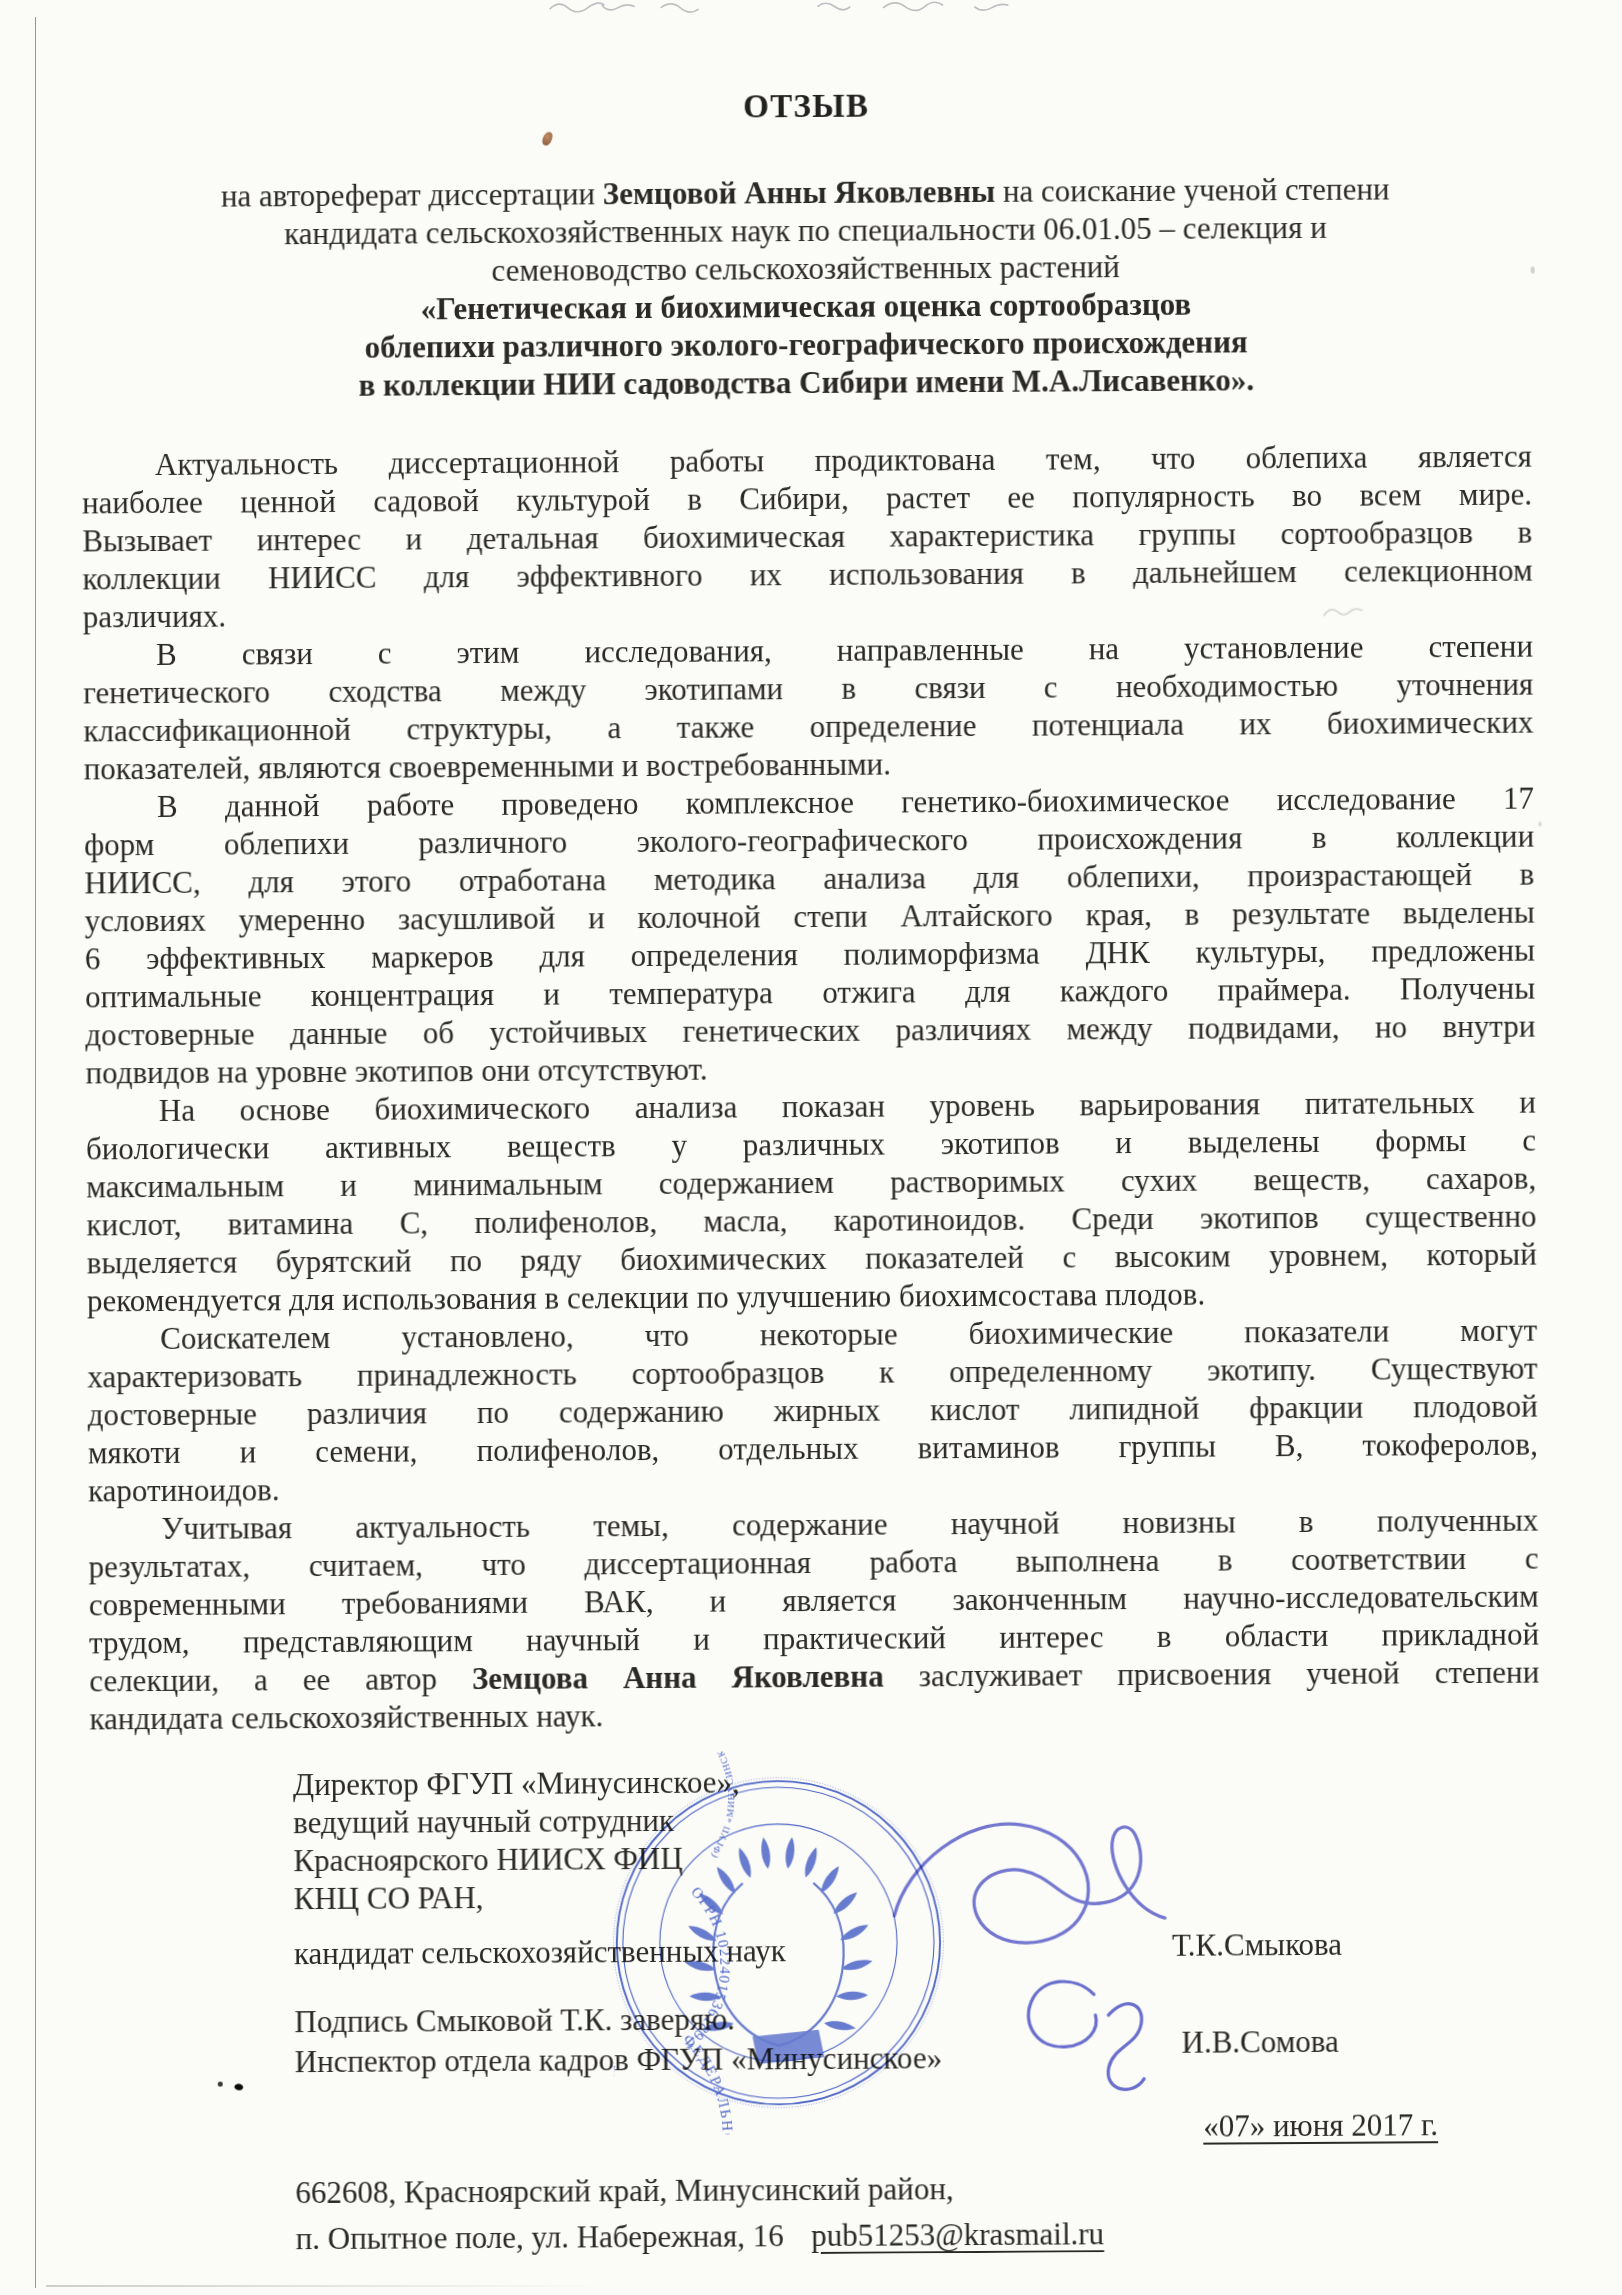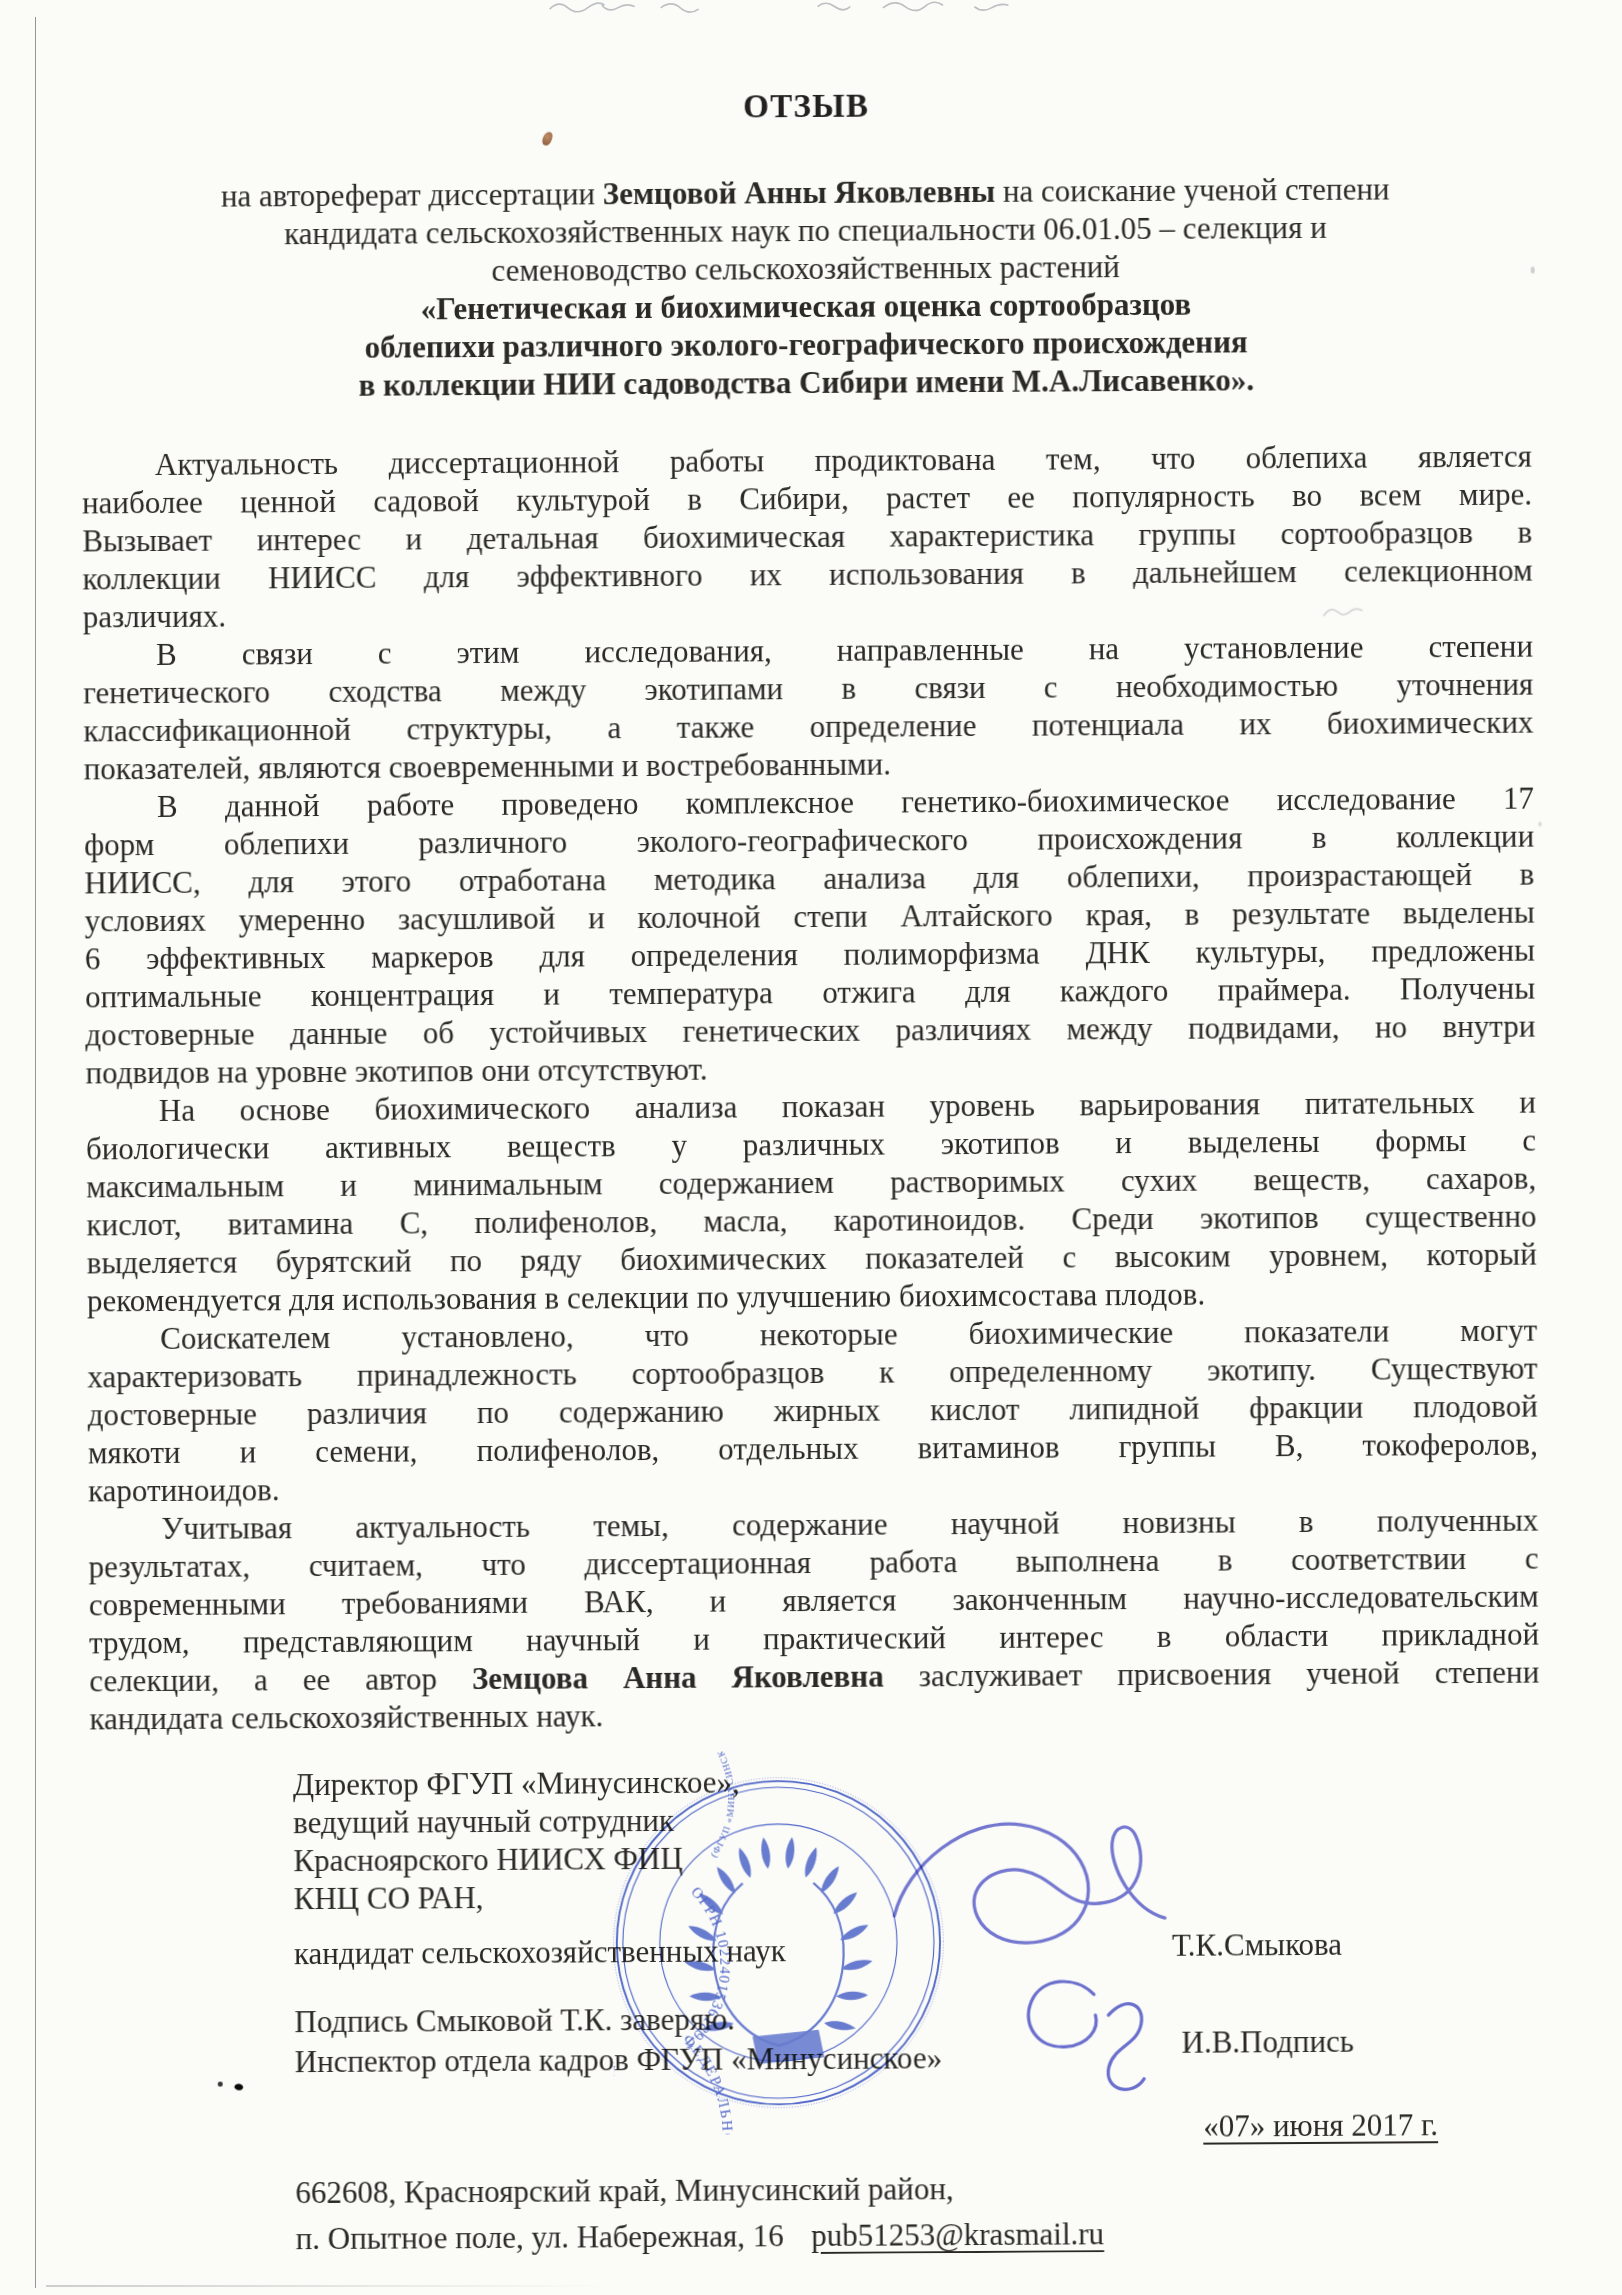--- a/index.html
+++ b/index.html
@@ -118,21 +118,21 @@
       </div>
 
     <div class="absline s1">Директор ФГУП «Минусинское»,</div>
     <div class="absline s2">ведущий научный сотрудник</div>
     <div class="absline s3">Красноярского НИИСХ ФИЦ</div>
     <div class="absline s4">КНЦ СО РАН,</div>
     <div class="absline degree">кандидат сельскохозяйственных наук</div>
     <div class="absline name1">Т.К.Смыкова</div>
     <div class="absline verify">Подпись Смыковой Т.К. заверяю.</div>
     <div class="absline inspector">Инспектор отдела кадров ФГУП «Минусинское»</div>
-    <div class="absline name2">И.В.Подпись</div>
+    <div class="absline name2">И.В.Сомова</div>
     <div class="absline dateline">«07» июня 2017 г.</div>
     <div class="absline addr1">662608, Красноярский край, Минусинский район,</div>
     <div class="absline addr2">
       <span>п. Опытное поле, ул. Набережная, 16</span><span class="email">pub51253@krasmail.ru</span>
     </div>
 
     <svg class="stamp" viewBox="0 0 600 600">
       <defs>
         <path id="arcOuter" d="M 124.6,475.4 a 248,248 0 1 1 -0.2,-0.2"></path>
         <path id="arcInner" d="M 141,208 a 184,184 0 1 1 -0.2,-0.2"></path>

